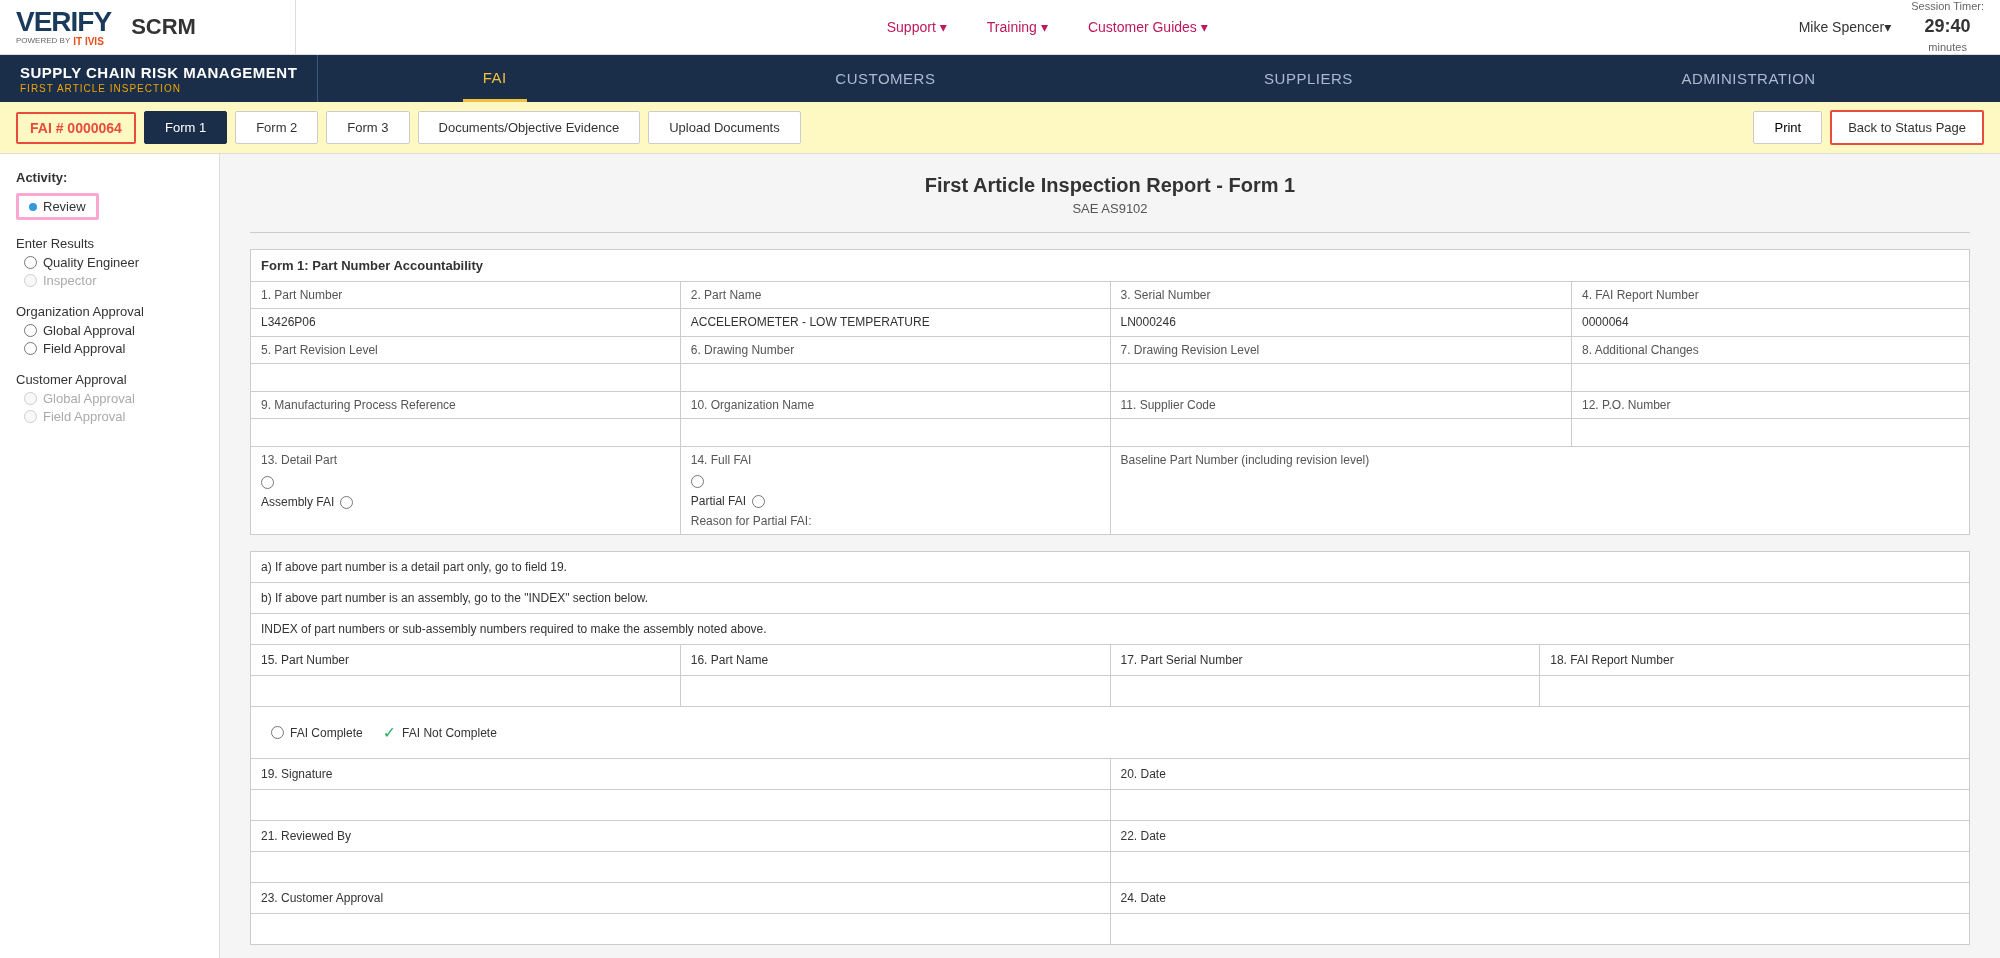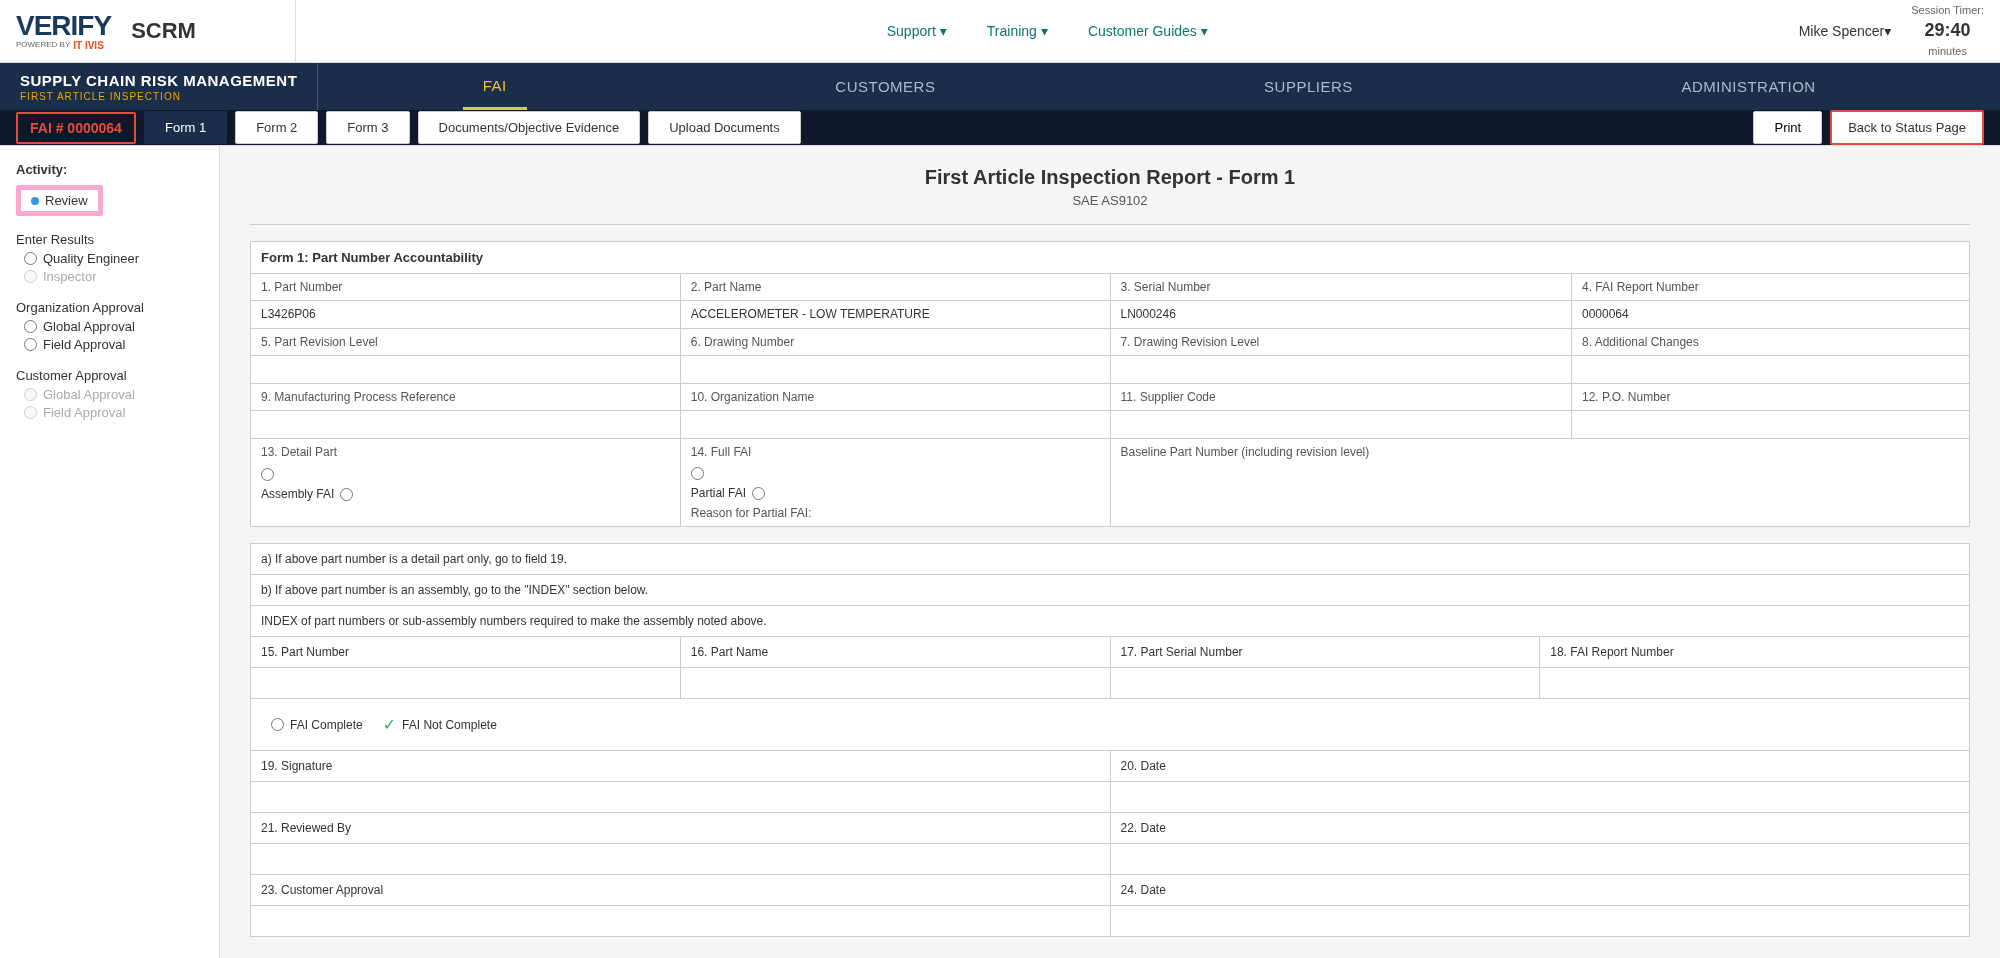--- a/index.html
+++ b/index.html
@@ -5,21 +5,21 @@
     * { box-sizing: border-box; margin: 0; padding: 0; }
     body { font-family: Arial, sans-serif; font-size: 13px; background: #f5f5f5; color: #333; }
 
     
     .top-nav {
       display: flex;
       align-items: center;
       background: #fff;
       border-bottom: 1px solid #ddd;
       padding: 0 16px;
-      height: 63px;
+      height: 55px;
     }
     .logo-area {
       display: flex;
       align-items: center;
       gap: 12px;
       min-width: 280px;
       border-right: 1px solid #ddd;
       padding-right: 20px;
       height: 100%;
     }
@@ -49,21 +49,21 @@
     }
     .nav-links {
       display: flex;
       flex: 1;
       gap: 40px;
       justify-content: center;
       align-items: center;
     }
     .nav-link {
       font-size: 14px;
-      color: #0f766e;
+      color: #be185d;
       cursor: pointer;
       display: flex;
       align-items: center;
       gap: 4px;
     }
     .nav-right {
       display: flex;
       align-items: center;
       gap: 20px;
     }
@@ -128,24 +128,24 @@
       align-items: center;
       letter-spacing: 0.5px;
     }
     .second-nav-link.active {
       color: #f0c040;
       border-bottom: 3px solid #f0c040;
     }
 
     
     .sub-tabs-bar {
-      background: #0f172a;
-      display: flex;
-      align-items: center;
-      padding: 0 16px;
+      background: #fef9c3;
+      display: flex;
+      align-items: center;
+      padding: 8px 16px;
       border-bottom: 1px solid #ddd;
       gap: 8px;
     }
     .fai-number {
       border: 2px solid #e74c3c;
       color: #e74c3c;
       font-weight: bold;
       font-size: 14px;
       padding: 6px 12px;
       border-radius: 2px;
@@ -229,21 +229,21 @@
     .radio-item.disabled {
       color: #aaa;
     }
     .radio-item input[type="radio"] {
       margin: 0;
     }
     .review-badge {
       display: inline-flex;
       align-items: center;
       gap: 6px;
-      border: 5px solid #f9a8d4;
+      border: 3px solid #f9a8d4;
       padding: 3px 10px;
       border-radius: 2px;
       color: #333;
       font-size: 13px;
       margin-bottom: 12px;
     }
     .review-dot {
       width: 8px;
       height: 8px;
       border-radius: 50%;

